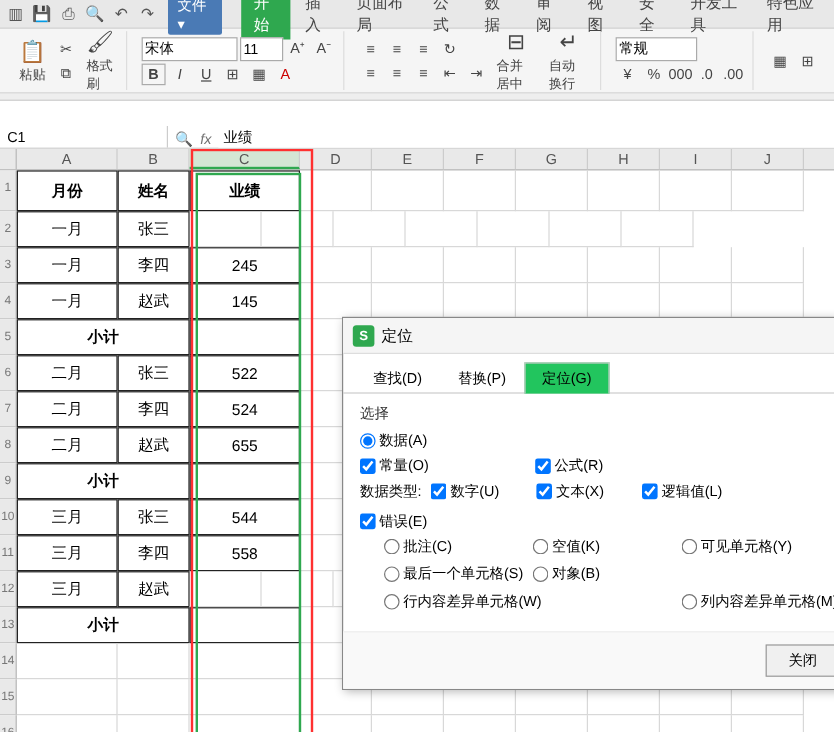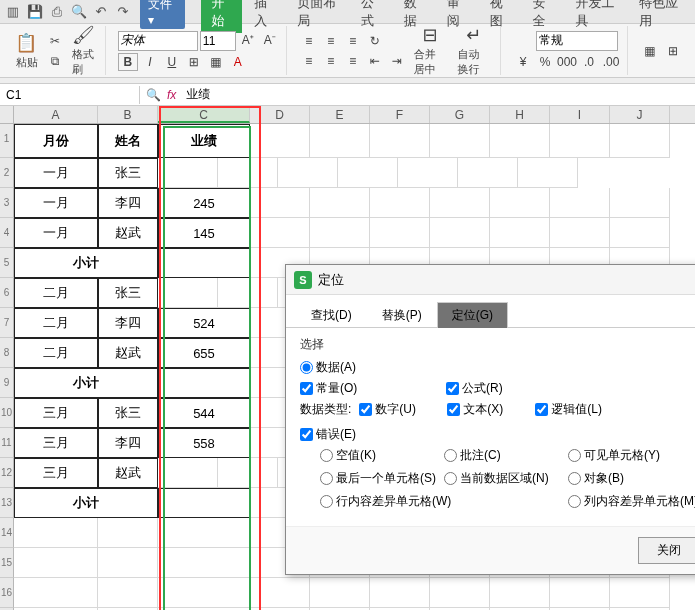--- a/index.html
+++ b/index.html
@@ -16,29 +16,29 @@
 
 
 .ribbon { height: 54px; background: #f5f5f5; border-bottom: 1px solid #ccc; display: flex; align-items: center; padding: 2px 6px; gap: 6px; }
 .ribbon .group { display: flex; align-items: center; gap: 3px; height: 100%; padding: 0 6px; border-right: 1px solid #ddd; }
 .ribbon .group:last-child { border-right: none; }
 .ribbon .stack { display: flex; flex-direction: column; gap: 2px; }
 .ribbon .big-btn { display: flex; flex-direction: column; align-items: center; gap: 1px; padding: 2px 4px; font-size: 11px; color: #444; }
 .ribbon .big-btn .ico { width: 22px; height: 22px; display: flex; align-items: center; justify-content: center; font-size: 18px; }
 .ribbon .sm-btn { width: 20px; height: 18px; display: flex; align-items: center; justify-content: center; font-size: 12px; color: #444; border: 1px solid transparent; }
 .ribbon select, .ribbon .combo { height: 20px; font-size: 12px; border: 1px solid #aaa; padding: 0 2px; }
-.ribbon .font-name { width: 80px; font-style: italic; }
+.ribbon .font-name { width: 80px; }
 .ribbon .font-size { width: 36px; }
 
 
 .subbar { height: 6px; background: #eee; border-bottom: 1px solid #ccc; }
-.formula-bar { height: 22px; display: flex; align-items: center; border-bottom: 1px solid #ccc; }
+.formula-bar { height: 40px; display: flex; align-items: flex-end; border-bottom: 1px solid #ccc; }
 .name-box { width: 140px; border-right: 1px solid #ccc; padding: 2px 6px; font-size: 12px; display: flex; align-items: center; }
 .fx-area { display: flex; align-items: center; gap: 6px; padding: 0 6px; }
-.fx-area .fx { font-style: italic; color: #be185d; }
+.fx-area .fx { font-style: italic; color: #737373; }
 .fx-input { flex: 1; border: none; font-size: 12px; padding: 2px 4px; }
 
 
 .sheet-wrap { position: relative; height: calc(610px - 24px - 54px - 6px - 22px); overflow: hidden; }
 .colheads { display: flex; height: 18px; background: #e9e9e9; border-bottom: 1px solid #b7b7b7; position: relative; }
 .corner { width: 14px; border-right: 1px solid #b7b7b7; }
 .ch { text-align: center; font-size: 12px; color: #555; border-right: 1px solid #ccc; line-height: 18px; }
 .ch.w-a { width: 84px; } .ch.w-b { width: 60px; } .ch.w-c { width: 92px; } .ch.w-def { width: 60px; }
 .ch.sel { background: #d4e6d4; border-bottom: 2px solid #2fa84f; }
 
@@ -58,21 +58,21 @@
 .red-box { position: absolute; left: 159px; top: 0px; width: 102px; height: 556px; border: 2px solid #ff3030; pointer-events: none; z-index: 3; }
 .green-box { position: absolute; left: 163px; top: 20px; width: 88px; height: 530px; border: 2px solid #2fa84f; pointer-events: none; z-index: 4; }
 
 
 .dialog { position: absolute; left: 285px; top: 264px; width: 430px; background: #fff; border: 1px solid #888; box-shadow: 2px 2px 8px rgba(0,0,0,0.3); z-index: 10; }
 .dlg-title { height: 30px; background: #f5f5f5; display: flex; align-items: center; padding: 0 8px; gap: 6px; font-size: 13px; border-bottom: 1px solid #ddd; }
 .dlg-title .logo { width: 18px; height: 18px; background: #2fa84f; border-radius: 3px; color: #fff; display: flex; align-items: center; justify-content: center; font-size: 11px; font-weight: bold; }
 .dlg-body { padding: 0; }
 .dlg-tabs { display: flex; padding: 6px 10px 0 10px; border-bottom: 1px solid #ccc; gap: 0; }
 .dlg-tab { padding: 4px 14px; font-size: 12px; border: 1px solid transparent; border-bottom: none; position: relative; top: 1px; }
-.dlg-tab.active { border-color: #ccc; background: #737373; text-align: center; }
+.dlg-tab.active { border-color: #ccc; background: #22c55e; text-align: center; }
 .dlg-content { padding: 8px 14px 12px 14px; }
 .dlg-content .lbl { font-size: 12px; color: #333; margin-bottom: 6px; }
 .opt-row { display: flex; align-items: center; gap: 8px; margin: 4px 0; font-size: 12px; flex-wrap: wrap; }
 .opt-row label { display: flex; gap: 3px; min-width: 80px; }
 .opt-grid { display: grid; grid-template-columns: 120px 120px 120px 120px; gap: 6px 4px; font-size: 12px; margin: 4px 0 4px 20px; }
 .opt-grid label { display: flex; align-items: center; gap: 3px; }
 .dlg-foot { display: flex; justify-content: flex-end; gap: 10px; padding: 10px 14px; border-top: 1px solid #eee; background: #f9f9f9; }
 .dlg-foot button { padding: 4px 18px; font-size: 12px; border: 1px solid #999; background: #f0f0f0; }
 </style>
 </head>
@@ -157,21 +157,21 @@
       <span class="ico">⊟</span>
       <span>合并居中</span>
     </div>
     <div class="big-btn">
       <span class="ico">↵</span>
       <span>自动换行</span>
     </div>
   </div>
   <div class="group">
     <div class="stack">
-      <input class="combo" style="width: 82px; margin-left: 23px;" value="常规">
+      <input class="combo" style="width: 68px;" value="常规">
       <div style="display:flex;gap:2px">
         <span class="sm-btn">¥</span>
         <span class="sm-btn">%</span>
         <span class="sm-btn">000</span>
         <span class="sm-btn">.0</span>
         <span class="sm-btn">.00</span>
       </div>
     </div>
   </div>
   <div class="group" style="border-right:none">
@@ -268,20 +268,21 @@
         <div class="cell w-def"></div>
         <div class="cell w-def"></div>
         <div class="cell w-def"></div>
         <div class="cell w-def"></div>
         <div class="cell w-def"></div>
       </div>
       <div class="row">
         <div class="rh">6</div>
         <div class="cell w-a tbl-cell">二月</div>
         <div class="cell w-b tbl-cell">张三</div>
+        <div class="cell w-c tbl-cell">522</div>
         <div class="cell w-def"></div>
         <div class="cell w-def"></div>
         <div class="cell w-def"></div>
         <div class="cell w-def"></div>
         <div class="cell w-def"></div>
         <div class="cell w-def"></div>
         <div class="cell w-def"></div>
       </div>
       <div class="row">
         <div class="rh">7</div>
@@ -475,37 +476,33 @@
             <span>逻辑值(L)</span>
           </label>
         <label>
             <input type="checkbox" checked="" style="">
             <span>错误(E)</span>
           </label>
       </div>
       <div class="opt-grid">
         <label>
             <input type="radio" style="">
+            <span>批注(C)</span>
+          </label>
+        <label>
+            <input type="radio" style="">
             <span>空值(K)</span>
           </label>
-        <label>
-            <input type="radio" style="">
-            <span>批注(C)</span>
-          </label>
         <label style="grid-column:span 2">
             <input type="radio" style="">
             <span>可见单元格(Y)</span>
           </label>
         <label>
             <input type="radio" style="">
             <span>最后一个单元格(S)</span>
-          </label>
-        <label>
-            <input type="radio" style="">
-            <span>当前数据区域(N)</span>
           </label>
         <label style="grid-column:span 2">
             <input type="radio" style="">
             <span>对象(B)</span>
           </label>
         <label style="grid-column:span 2">
             <input type="radio" style="">
             <span>行内容差异单元格(W)</span>
           </label>
         <label style="grid-column:span 2">

